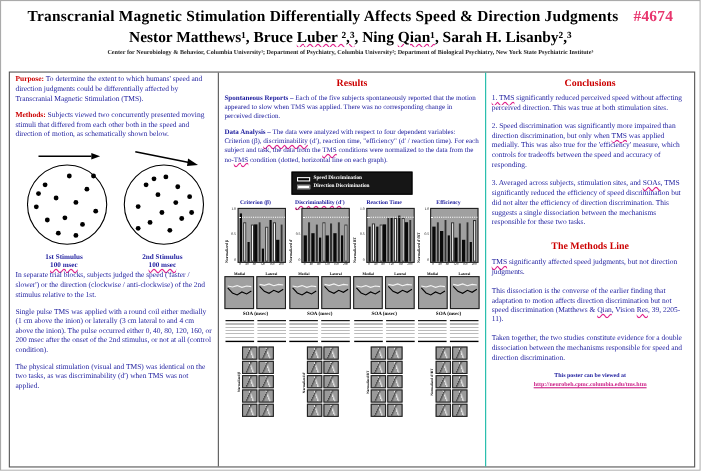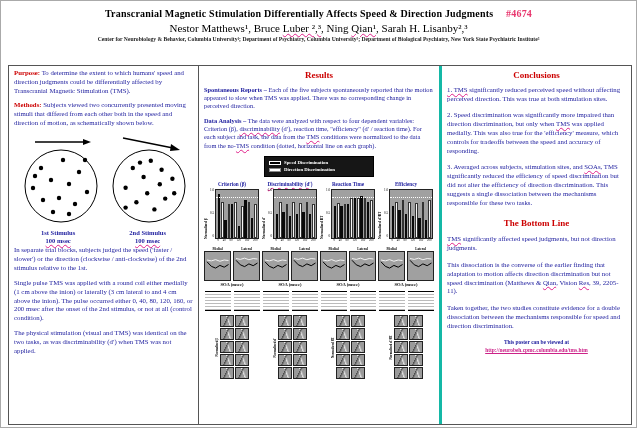--- a/index.html
+++ b/index.html
@@ -1,31 +1,31 @@
 <!DOCTYPE html>
 <html><head>
 <meta charset="utf-8">
 <style>
   html,body{margin:0;padding:0;background:#e8e8e8;}
   .page{position:relative;width:637px;height:428px;background:#fff;border:1px solid #aaa;
         font-family:"Liberation Serif",serif;overflow:hidden;box-sizing:border-box;}
   
   .hdr{position:absolute;top:0;left:0;right:0;height:64px;text-align:center;}
-  .title{margin-top:7px;font-size:10px;font-weight:bold;color:#000;letter-spacing:.2px;}
+  .title{margin-top:7px;font-size:14px;font-weight:bold;color:#000;letter-spacing:.2px;}
   .title .num{color:#e8356d;margin-left:10px;}
-  .authors{margin-top:3px;font-size:11px;font-weight:normal;color:#000;}
+  .authors{margin-top:3px;font-size:14px;font-weight:bold;color:#000;}
   .affil{margin-top:2px;font-size:5.6px;font-weight:bold;color:#222;}
   .wavy{text-decoration:underline;text-decoration-style:wavy;text-decoration-color:#e0218a;
         text-decoration-thickness:1px;text-underline-offset:1px;}
   
   .frame{position:absolute;top:64px;left:7px;right:4px;bottom:2px;border:1px solid #555;
          display:flex;box-sizing:border-box;background:#fff;}
   .col{box-sizing:border-box;padding:3px 5px;color:#2222a0;font-size:6.8px;line-height:1.3;}
   .col-left{width:190px;border-right:1px solid #555;}
-  .col-mid{width:243px;border-right:3px solid #14b8a6;font-size:6.4px;}
+  .col-mid{width:243px;border-right:1px solid #14b8a6;font-size:6.4px;}
   .col-right{flex:1;font-family:Liberation Serif, serif;}
   .lead{color:#cc0000;font-weight:bold;}
   p{margin:0 0 6px 0;}
   .sec-head{color:#cc0000;font-weight:bold;font-size:9px;text-align:center;margin:1px 0 4px 0;}
   
   .stim-wrap{text-align:center;margin:2px 0 2px 0;}
   .stim-labels{display:flex;justify-content:space-around;font-size:6.5px;font-weight:bold;color:#2222a0;}
   .stim-labels .cell{text-align:center;line-height:1.2;}
   .dur{display:block;}
   
@@ -501,21 +501,21 @@
           </div>
         </div>
     </div>
 
     <div class="col col-right concl">
       <div class="sec-head">Conclusions</div>
       <p><span class="wavy">1. TMS</span><span> significantly reduced perceived speed without affecting perceived direction. This was true at both stimulation sites.</span></p>
       <p><span>2. Speed discrimination was significantly more impaired than direction discrimination, but only when </span><span class="wavy">TMS</span><span> was applied medially. This was also true for the 'efficiency' measure, which controls for tradeoffs between the speed and accuracy of responding.</span></p>
       <p><span>3. Averaged across subjects, stimulation sites, and </span><span class="wavy">SOAs</span><span>, TMS significantly reduced the efficiency of speed discrimination but did not alter the efficiency of direction discrimination. This suggests a single dissociation between the mechanisms responsible for these two tasks.</span></p>
 
-      <div class="sec-head bottom-head">The Bottom Line</div>
+      <div class="sec-head bottom-head">The Methods Line</div>
       <p><span class="wavy">TMS</span><span> significantly affected speed judgments, but not direction judgments.</span></p>
       <p><span>This dissociation is the converse of the earlier finding that adaptation to motion affects direction discrimination but not speed discrimination (Matthews &amp; </span><span class="wavy">Qian</span><span>, Vision </span><span class="wavy">Res</span><span>, 39, 2205-11).</span></p>
       <p>Taken together, the two studies constitute evidence for a double dissociation between the mechanisms responsible for speed and direction discrimination.</p>
 
       <div class="footer">
         <div class="note">This poster can be viewed at</div>
         <a href="#">http://neurobeh.cpmc.columbia.edu/tms.htm</a>
       </div>
     </div>
   </div>

